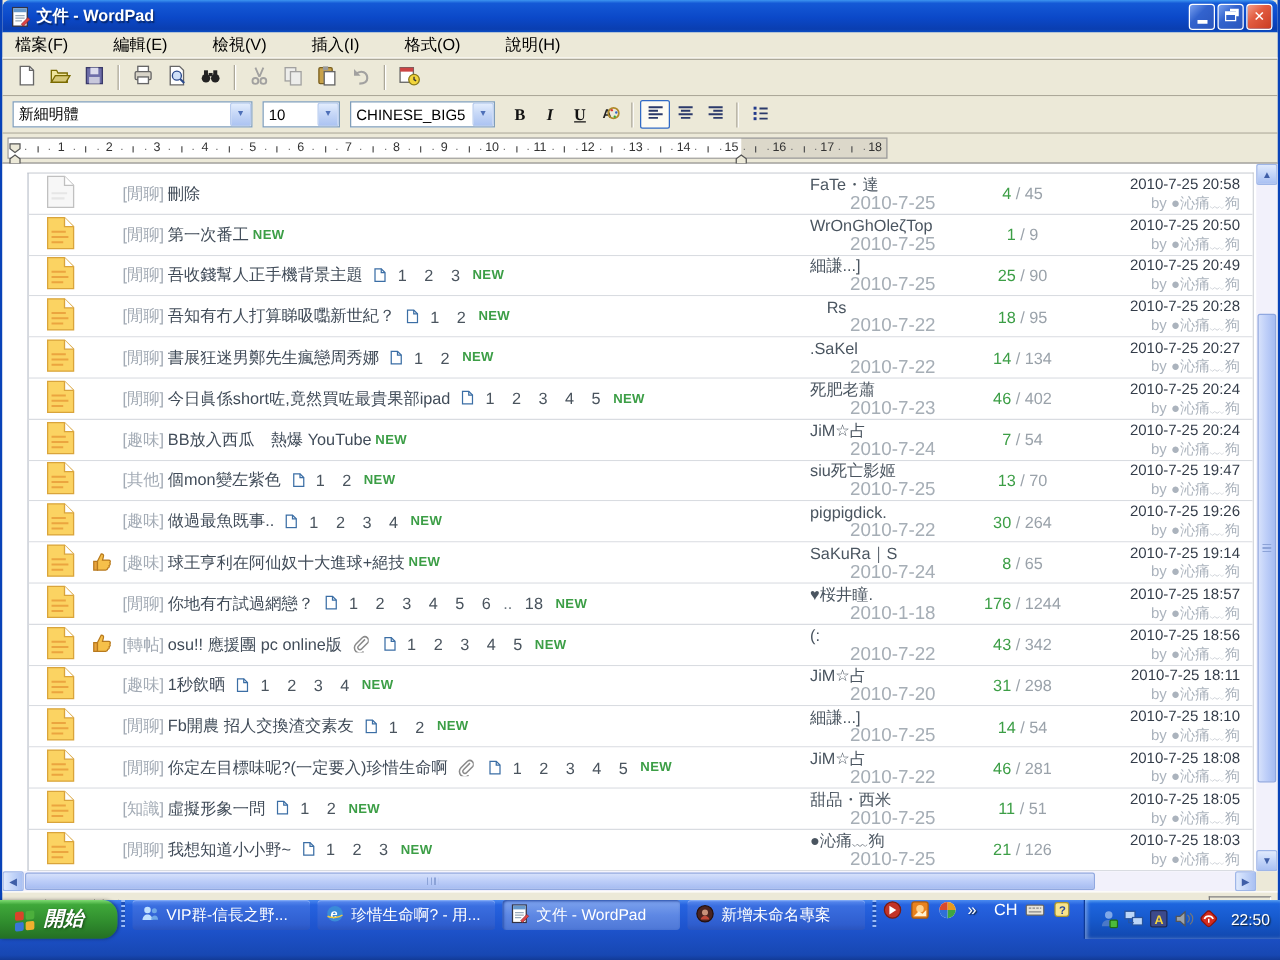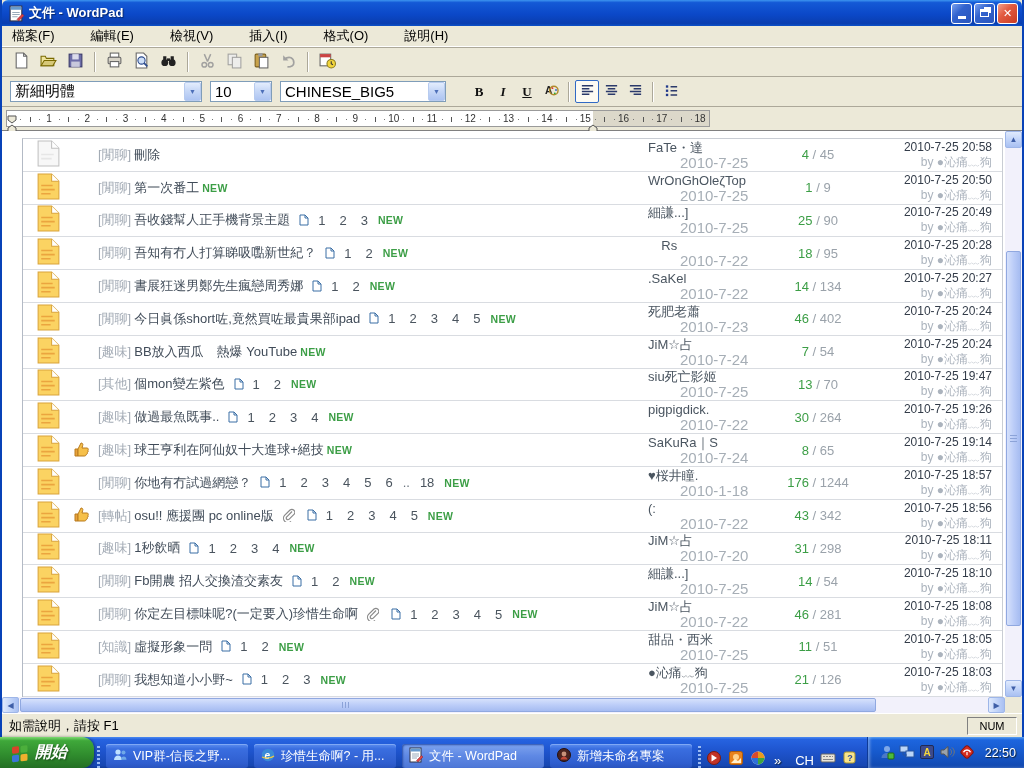--- a/index.html
+++ b/index.html
@@ -29,27 +29,27 @@
     border-top:1px solid #ACA899;border-bottom:1px solid #ACA899;padding-left:6px;}
   .tbtn{width:25px;height:24px;margin:0 1px;border:1px solid transparent;border-radius:2px;
     display:flex;align-items:center;justify-content:center;background:transparent;padding:0;}
   .tbtn svg{width:17px;height:17px;}
   .tbtn.disabled{opacity:.9;}
   .tsep{width:2px;height:20px;margin:0 5px;border-left:1px solid #ACA899;border-right:1px solid #fff;}
   
   .formatbar{height:30px;flex:0 0 30px;display:flex;align-items:center;background:#ECE9D8;
     border-bottom:1px solid #ACA899;padding-left:8px;}
   .combo{display:flex;height:21px;border:1px solid #7F9DB9;background:#fff;align-items:center;}
-  .combo .val{font-size:15px;padding:12px 4px;flex:1;white-space:nowrap;overflow:hidden;}
+  .combo .val{font-size:12px;padding:12px 4px;flex:1;white-space:nowrap;overflow:hidden;}
   .combo .drop{width:17px;height:19px;margin:0;border:1px solid #B7CBEF;border-radius:2px;
     background:linear-gradient(180deg,#E3EDFD,#C7D8F7 45%,#ADC4F2);display:flex;align-items:center;
     justify-content:center;color:#4D6FB8;font-size:7px;}
   .fcombo{width:192px;margin-right:8px;}
   .scombo{width:62px;margin-right:8px;}
-  .ccombo{width:166px;margin-right:21px;}
+  .ccombo{width:116px;margin-right:8px;}
   .fbtn{width:24px;height:23px;border:1px solid transparent;border-radius:2px;background:transparent;
     display:flex;align-items:center;justify-content:center;font-size:13px;color:#111;padding:0;}
   .fbtn.active{background:#FDFBF3;border:1px solid #316AC5;}
   .fbtn svg{width:15px;height:15px;}
   .fb-b{font-weight:bold;font-family:"Liberation Serif",serif;}
   .fb-i{font-style:italic;font-weight:bold;font-family:"Liberation Serif",serif;}
   .fb-u{text-decoration:underline;font-weight:bold;font-family:"Liberation Serif",serif;}
   
   .ruler{height:24px;flex:0 0 24px;background:#ECE9D8;position:relative;border-bottom:1px solid #808080;}
   .rstrip{position:absolute;left:4px;top:3px;height:17px;width:704px;border:1px solid #9A9A9A;
@@ -106,21 +106,21 @@
   .grip-h{position:absolute;top:3px;bottom:3px;left:50%;width:9px;transform:translateX(-50%);
     background:repeating-linear-gradient(90deg,#8CA3D8 0 1px,transparent 1px 3px);}
   .corner{position:absolute;right:0;bottom:0;width:17px;height:16px;background:#ECE9D8;}
   
   .statusbar{height:24px;flex:0 0 24px;background:#ECE9D8;border-top:1px solid #fff;
     display:flex;align-items:center;font-size:13px;padding:0 3px;}
   .sb-help{flex:1;padding-left:4px;color:#000;}
   .sb-num{width:50px;height:18px;border:1px solid;border-color:#808080 #fff #fff #808080;
     display:flex;align-items:center;justify-content:center;font-size:11px;color:#000;margin-right:2px;}
   
-  .taskbar{position:absolute;left:0;right:0;bottom:0;height:31px;display:flex;align-items:flex-end;
+  .taskbar{position:absolute;left:0;right:0;bottom:0;height:48px;display:flex;align-items:flex-start;
     background:linear-gradient(180deg,#4A8AF0 0%,#2663E0 8%,#1E54CE 45%,#1747B2 92%,#123A96 100%);}
   .startbtn{height:31px;width:94px;display:flex;align-items:center;gap:5px;padding-left:10px;
     border-radius:0 12px 12px 0;
     background:linear-gradient(180deg,#7EDB72 0%,#3FA83A 12%,#2F8B2D 60%,#246F24 100%);
     box-shadow:1px 0 3px rgba(0,0,0,.4);color:#fff;font-weight:bold;font-style:italic;font-size:16px;
     text-shadow:1px 1px 2px #1A4A18;}
   .startbtn svg{width:20px;height:20px;}
   .tgrip{width:6px;height:22px;margin:0 3px;
     background:repeating-linear-gradient(180deg,#9ABBF5 0 2px,#1E4FB8 2px 4px);width:3px;}
   .taskbtn{width:142px;height:24px;margin:0 3px;border-radius:3px;display:flex;align-items:center;

